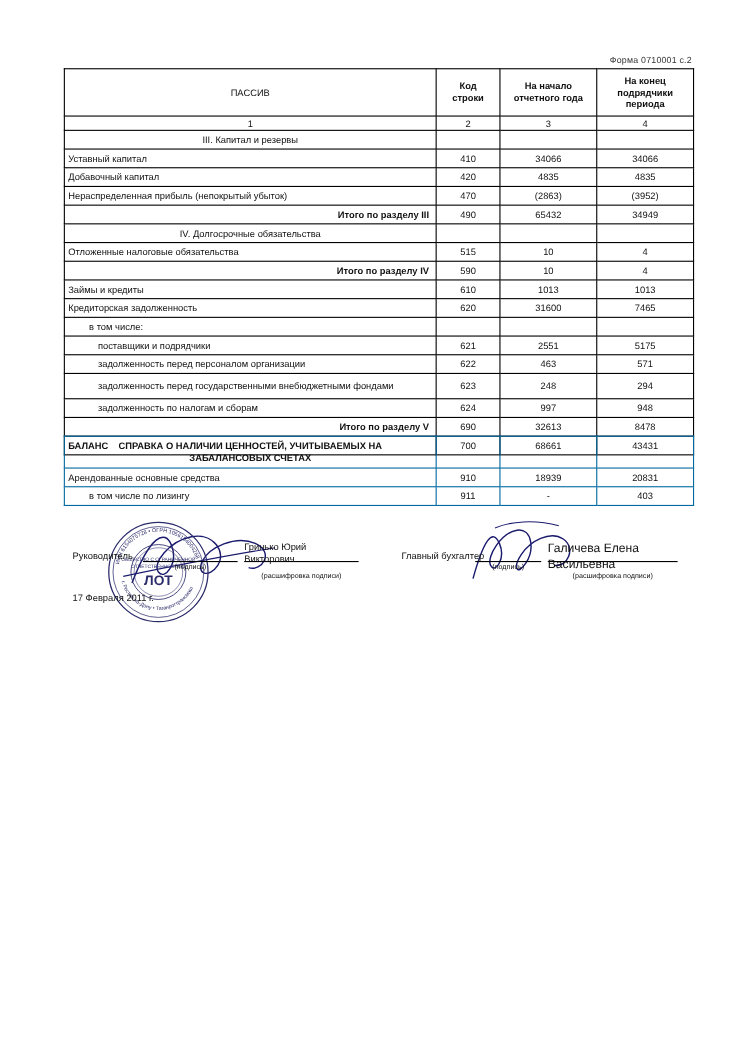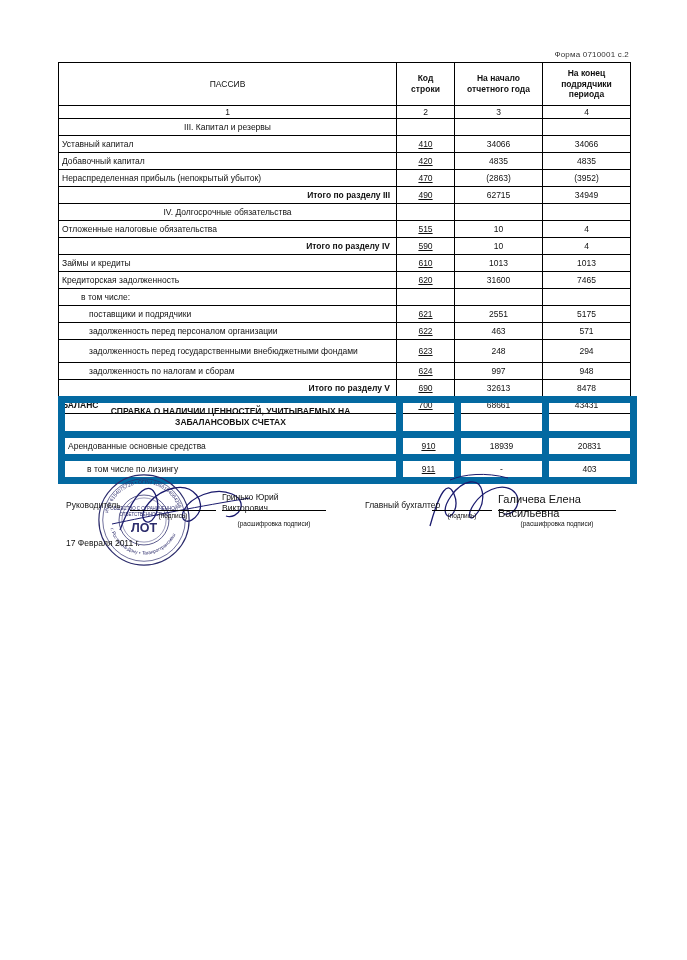--- a/index.html
+++ b/index.html
@@ -81,40 +81,39 @@
   .item-name.bold-right {
     text-align: right;
     font-weight: bold;
     padding-right: 6px;
   }
   .item-name.bal {
     font-weight: bold;
   }
   .code-cell {
     text-align: center;
-    text-decoration: underline;
   }
   .val-cell {
     text-align: center;
     padding-right: 8px;
     margin-left: 30px;
   }
   .b td { font-weight: bold; }
   .tall td { height: 20px; }
 
   table.spravka {
     position: absolute;
     top: 396px;
     left: 58px;
     width: 572px;
     border-collapse: collapse;
     table-layout: fixed;
   }
   table.spravka td {
-    border: 7px solid #0369a1;
+    border: 1px solid #0369a1;
     font-size: 8.5px;
     padding: 1px 3px;
     vertical-align: middle;
   }
   .spravka-title {
     text-align: center;
     font-weight: bold;
     font-size: 8.5px;
     height: 26px;
     line-height: 1.3;
@@ -244,21 +243,21 @@
       </tr>
       <tr>
         <td class="item-name">Нераспределенная прибыль (непокрытый убыток)</td>
         <td class="code-cell">470</td>
         <td class="val-cell">(2863)</td>
         <td class="val-cell">(3952)</td>
       </tr>
       <tr class="b">
         <td class="item-name bold-right">Итого по разделу III</td>
         <td class="code-cell">490</td>
-        <td class="val-cell">62715</td>
+        <td class="val-cell">65432</td>
         <td class="val-cell">34949</td>
       </tr>
 
       <tr class="section-row">
         <td>IV. Долгосрочные обязательства</td>
         <td></td>
         <td></td>
         <td></td>
       </tr>
       <tr>

